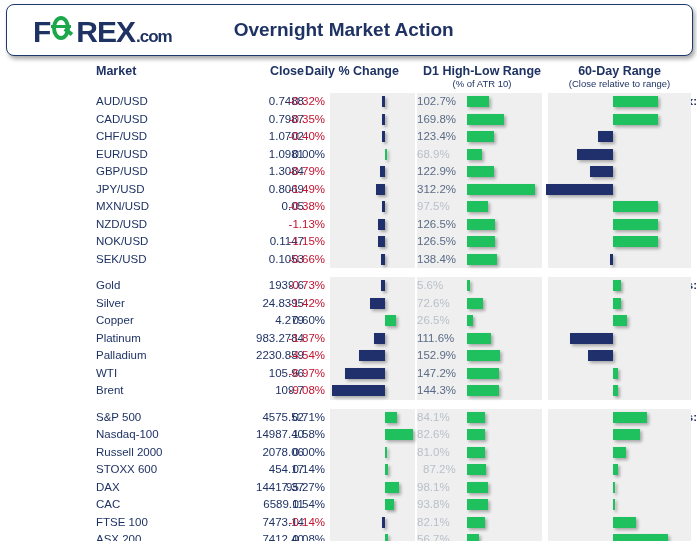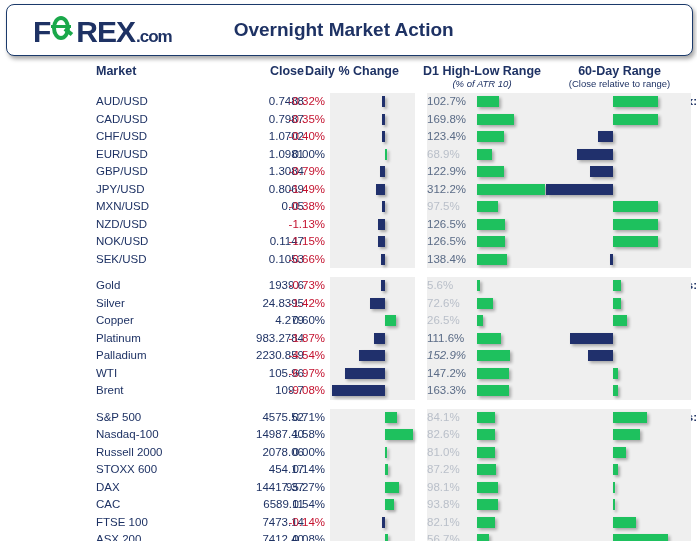--- a/index.html
+++ b/index.html
@@ -74,21 +74,21 @@
     font-size:11.5px;line-height:17.5px;
   }
   .pos{color:#1e3264;}
   .neg{color:#c4122f;}
 
   
   .panel{
     position:absolute;background:#efefef;
   }
   .p-daily{left:330px;width:85px;}
-  .p-atr{left:427px;width:125px;}
+  .p-atr{left:417px;width:125px;}
   .p-60d{left:548px;width:143px;}
 
   .bar{position:absolute;height:11px;top:3px;box-shadow:2px 2px 3px rgba(0,0,0,0.30);}
   .bar.navy{background:#20306c;}
   .bar.green{background:#1ec15e;}
 
   .atrlabel{
     position:absolute;left:0px;width:48px;text-align:left;
     font-size:11.5px;line-height:17.5px;color:#5a6b86;
   }
@@ -110,21 +110,21 @@
       <span class="lrest">REX</span>
       <span class="dotcom">.com</span>
     </div>
     <div class="header-title">Overnight Market Action</div>
   </div>
 
   <div class="colhdr" style="left:96px;top:64px;width:110px;text-align:left;">Market</div>
   <div class="colhdr" style="left:272px;top:64px;width:160px;">Daily % Change</div>
   <div class="colhdr" style="left:186px;top:64px;width:118px;text-align:right;">Close</div>
   <div class="colhdr" style="left:417px;top:64px;width:130px;">D1 High-Low Range</div>
-  <div class="colsub" style="left:417px;top:78px;width:130px;font-style:italic;">(% of ATR 10)</div>
+  <div class="colsub" style="left:417px;top:78px;width:130px;">(% of ATR 10)</div>
   <div class="colhdr" style="left:548px;top:64px;width:143px;">60-Day Range</div>
   <div class="colsub" style="left:548px;top:78px;width:143px;">(Close relative to range)</div>
 
   <div class="grid" id="grid">
       <div class="row" style="position: absolute; left: 0px; top: 0px; width: 697px; height: 17.5px;">
         <div class="c-market">AUD/USD</div>
         <div class="c-close">0.7488</div>
         <div class="c-chg neg">-0.32%</div>
       </div>
       <div class="row" style="position: absolute; left: 0px; top: 17.5px; width: 697px; height: 17.5px;">
@@ -268,25 +268,25 @@
         </div>
         <div class="panel p-atr" style="top: 0px; height: 122.5px;">
           <div class="atrlabel dim" style="top: 0px;">5.6%</div>
           <div class="bar green" style="left: 50px; width: 3px; top: 3px;"></div>
           <div class="atrlabel dim" style="top: 17.5px;">72.6%</div>
           <div class="bar green" style="left: 50px; width: 15.8812px; top: 20.5px;"></div>
           <div class="atrlabel dim" style="top: 35px;">26.5%</div>
           <div class="bar green" style="left: 50px; width: 5.79688px; top: 38px;"></div>
           <div class="atrlabel" style="top: 52.5px;">111.6%</div>
           <div class="bar green" style="left: 50px; width: 24.4125px; top: 55.5px;"></div>
-          <div class="atrlabel" style="top: 70px; font-style: italic;">152.9%</div>
+          <div class="atrlabel" style="top: 70px;">152.9%</div>
           <div class="bar green" style="left: 50px; width: 33.4469px; top: 73px;"></div>
           <div class="atrlabel" style="top: 87.5px;">147.2%</div>
           <div class="bar green" style="left: 50px; width: 32.2px; top: 90.5px;"></div>
-          <div class="atrlabel" style="top: 105px;">163.3%</div>
+          <div class="atrlabel" style="top: 105px;">144.3%</div>
           <div class="bar green" style="left: 50px; width: 31.5656px; top: 108px;"></div>
         </div>
         <div class="panel p-60d" style="top: 0px; height: 122.5px;">
           <div class="bar green" style="left: 65px; width: 7.92px; top: 3px;"></div>
           <div class="bar green" style="left: 65px; width: 7.92px; top: 20.5px;"></div>
           <div class="bar green" style="left: 65px; width: 13.68px; top: 38px;"></div>
           <div class="bar navy" style="left: 21.8px; width: 43.2px; top: 55.5px;"></div>
           <div class="bar navy" style="left: 39.8px; width: 25.2px; top: 73px;"></div>
           <div class="bar green" style="left: 65px; width: 5.04px; top: 90.5px;"></div>
           <div class="bar green" style="left: 65px; width: 5.04px; top: 108px;"></div>
@@ -344,21 +344,21 @@
           <div class="bar navy" style="left: 52px; width: 3px; top: 108px;"></div>
           <div class="bar green" style="left: 55px; width: 3px; top: 125.5px;"></div>
         </div>
         <div class="panel p-atr" style="top: 0px; height: 175px;">
           <div class="atrlabel dim" style="top: 0px;">84.1%</div>
           <div class="bar green" style="left: 50px; width: 18.3969px; top: 3px;"></div>
           <div class="atrlabel dim" style="top: 17.5px;">82.6%</div>
           <div class="bar green" style="left: 50px; width: 18.0687px; top: 20.5px;"></div>
           <div class="atrlabel dim" style="top: 35px;">81.0%</div>
           <div class="bar green" style="left: 50px; width: 17.7188px; top: 38px;"></div>
-          <div class="atrlabel dim" style="top: 52.5px;">87.2%</div>
+          <div class="atrlabel dim" style="top: 52.5px; padding-left: 6px;">87.2%</div>
           <div class="bar green" style="left: 50px; width: 19.075px; top: 55.5px;"></div>
           <div class="atrlabel dim" style="top: 70px;">98.1%</div>
           <div class="bar green" style="left: 50px; width: 21.4594px; top: 73px;"></div>
           <div class="atrlabel dim" style="top: 87.5px;">93.8%</div>
           <div class="bar green" style="left: 50px; width: 20.5187px; top: 90.5px;"></div>
           <div class="atrlabel dim" style="top: 105px;">82.1%</div>
           <div class="bar green" style="left: 50px; width: 17.9594px; top: 108px;"></div>
           <div class="atrlabel dim" style="top: 122.5px;">56.7%</div>
           <div class="bar green" style="left: 50px; width: 12.4031px; top: 125.5px;"></div>
         </div>

